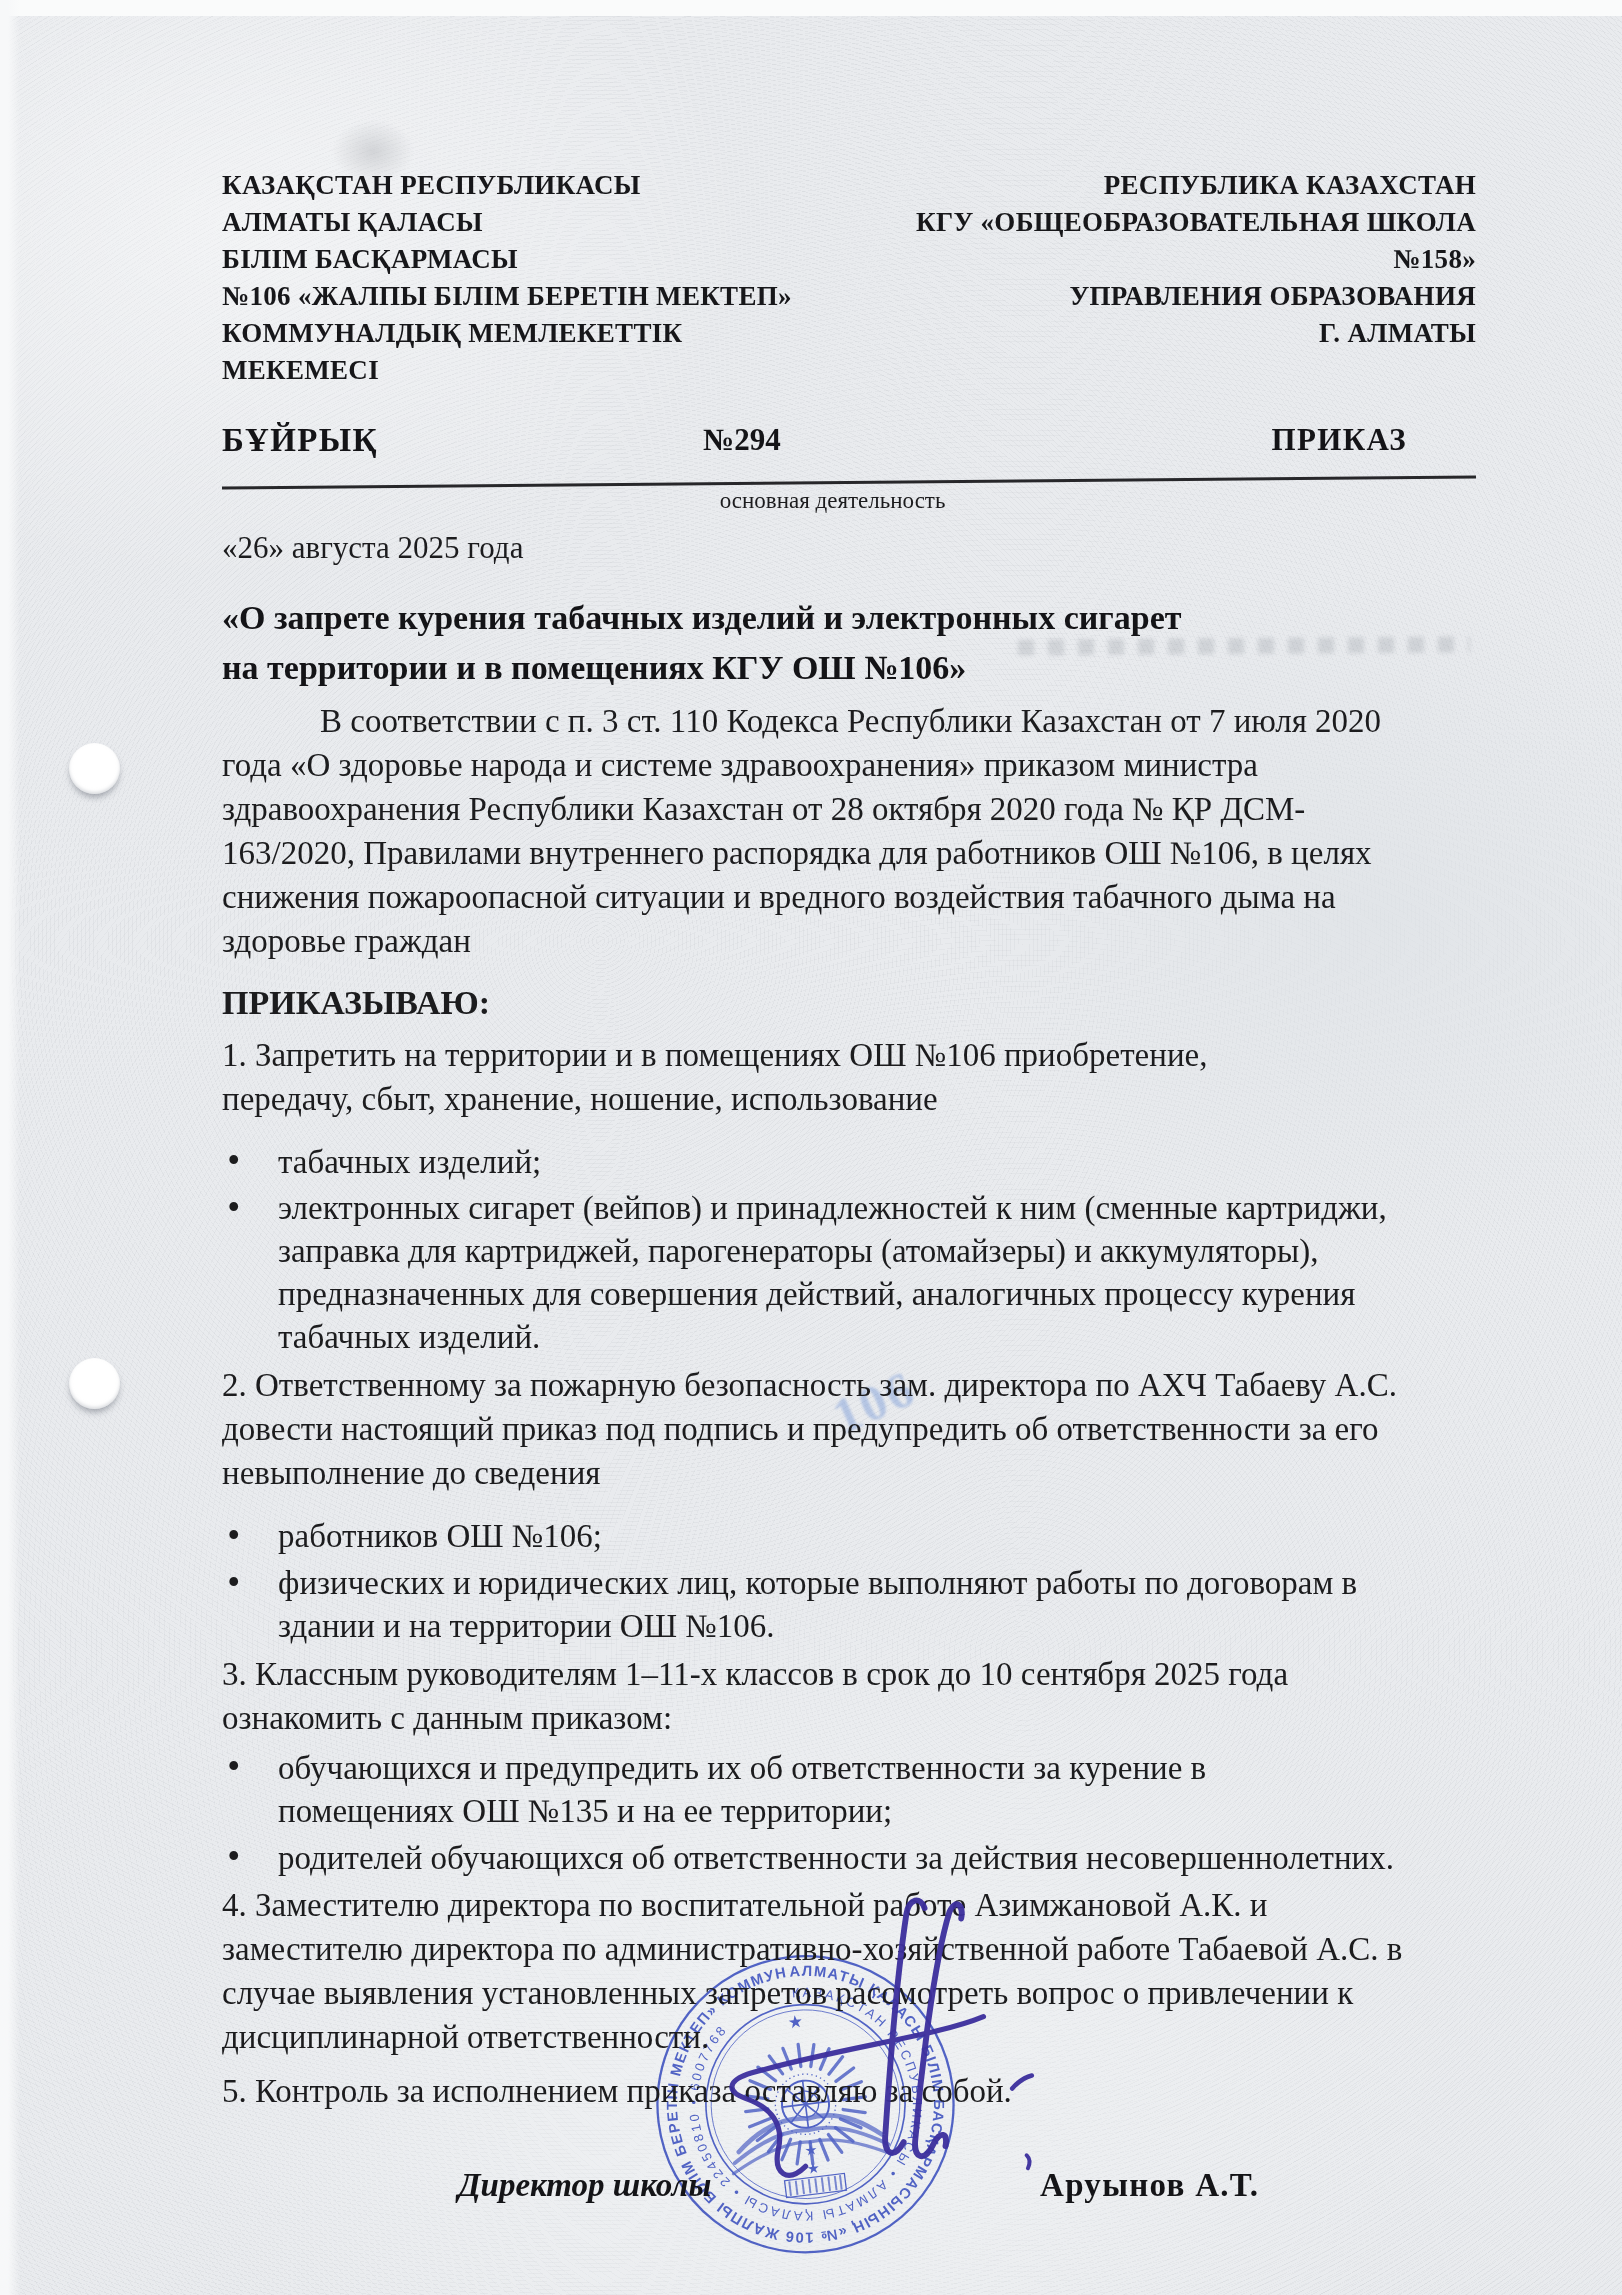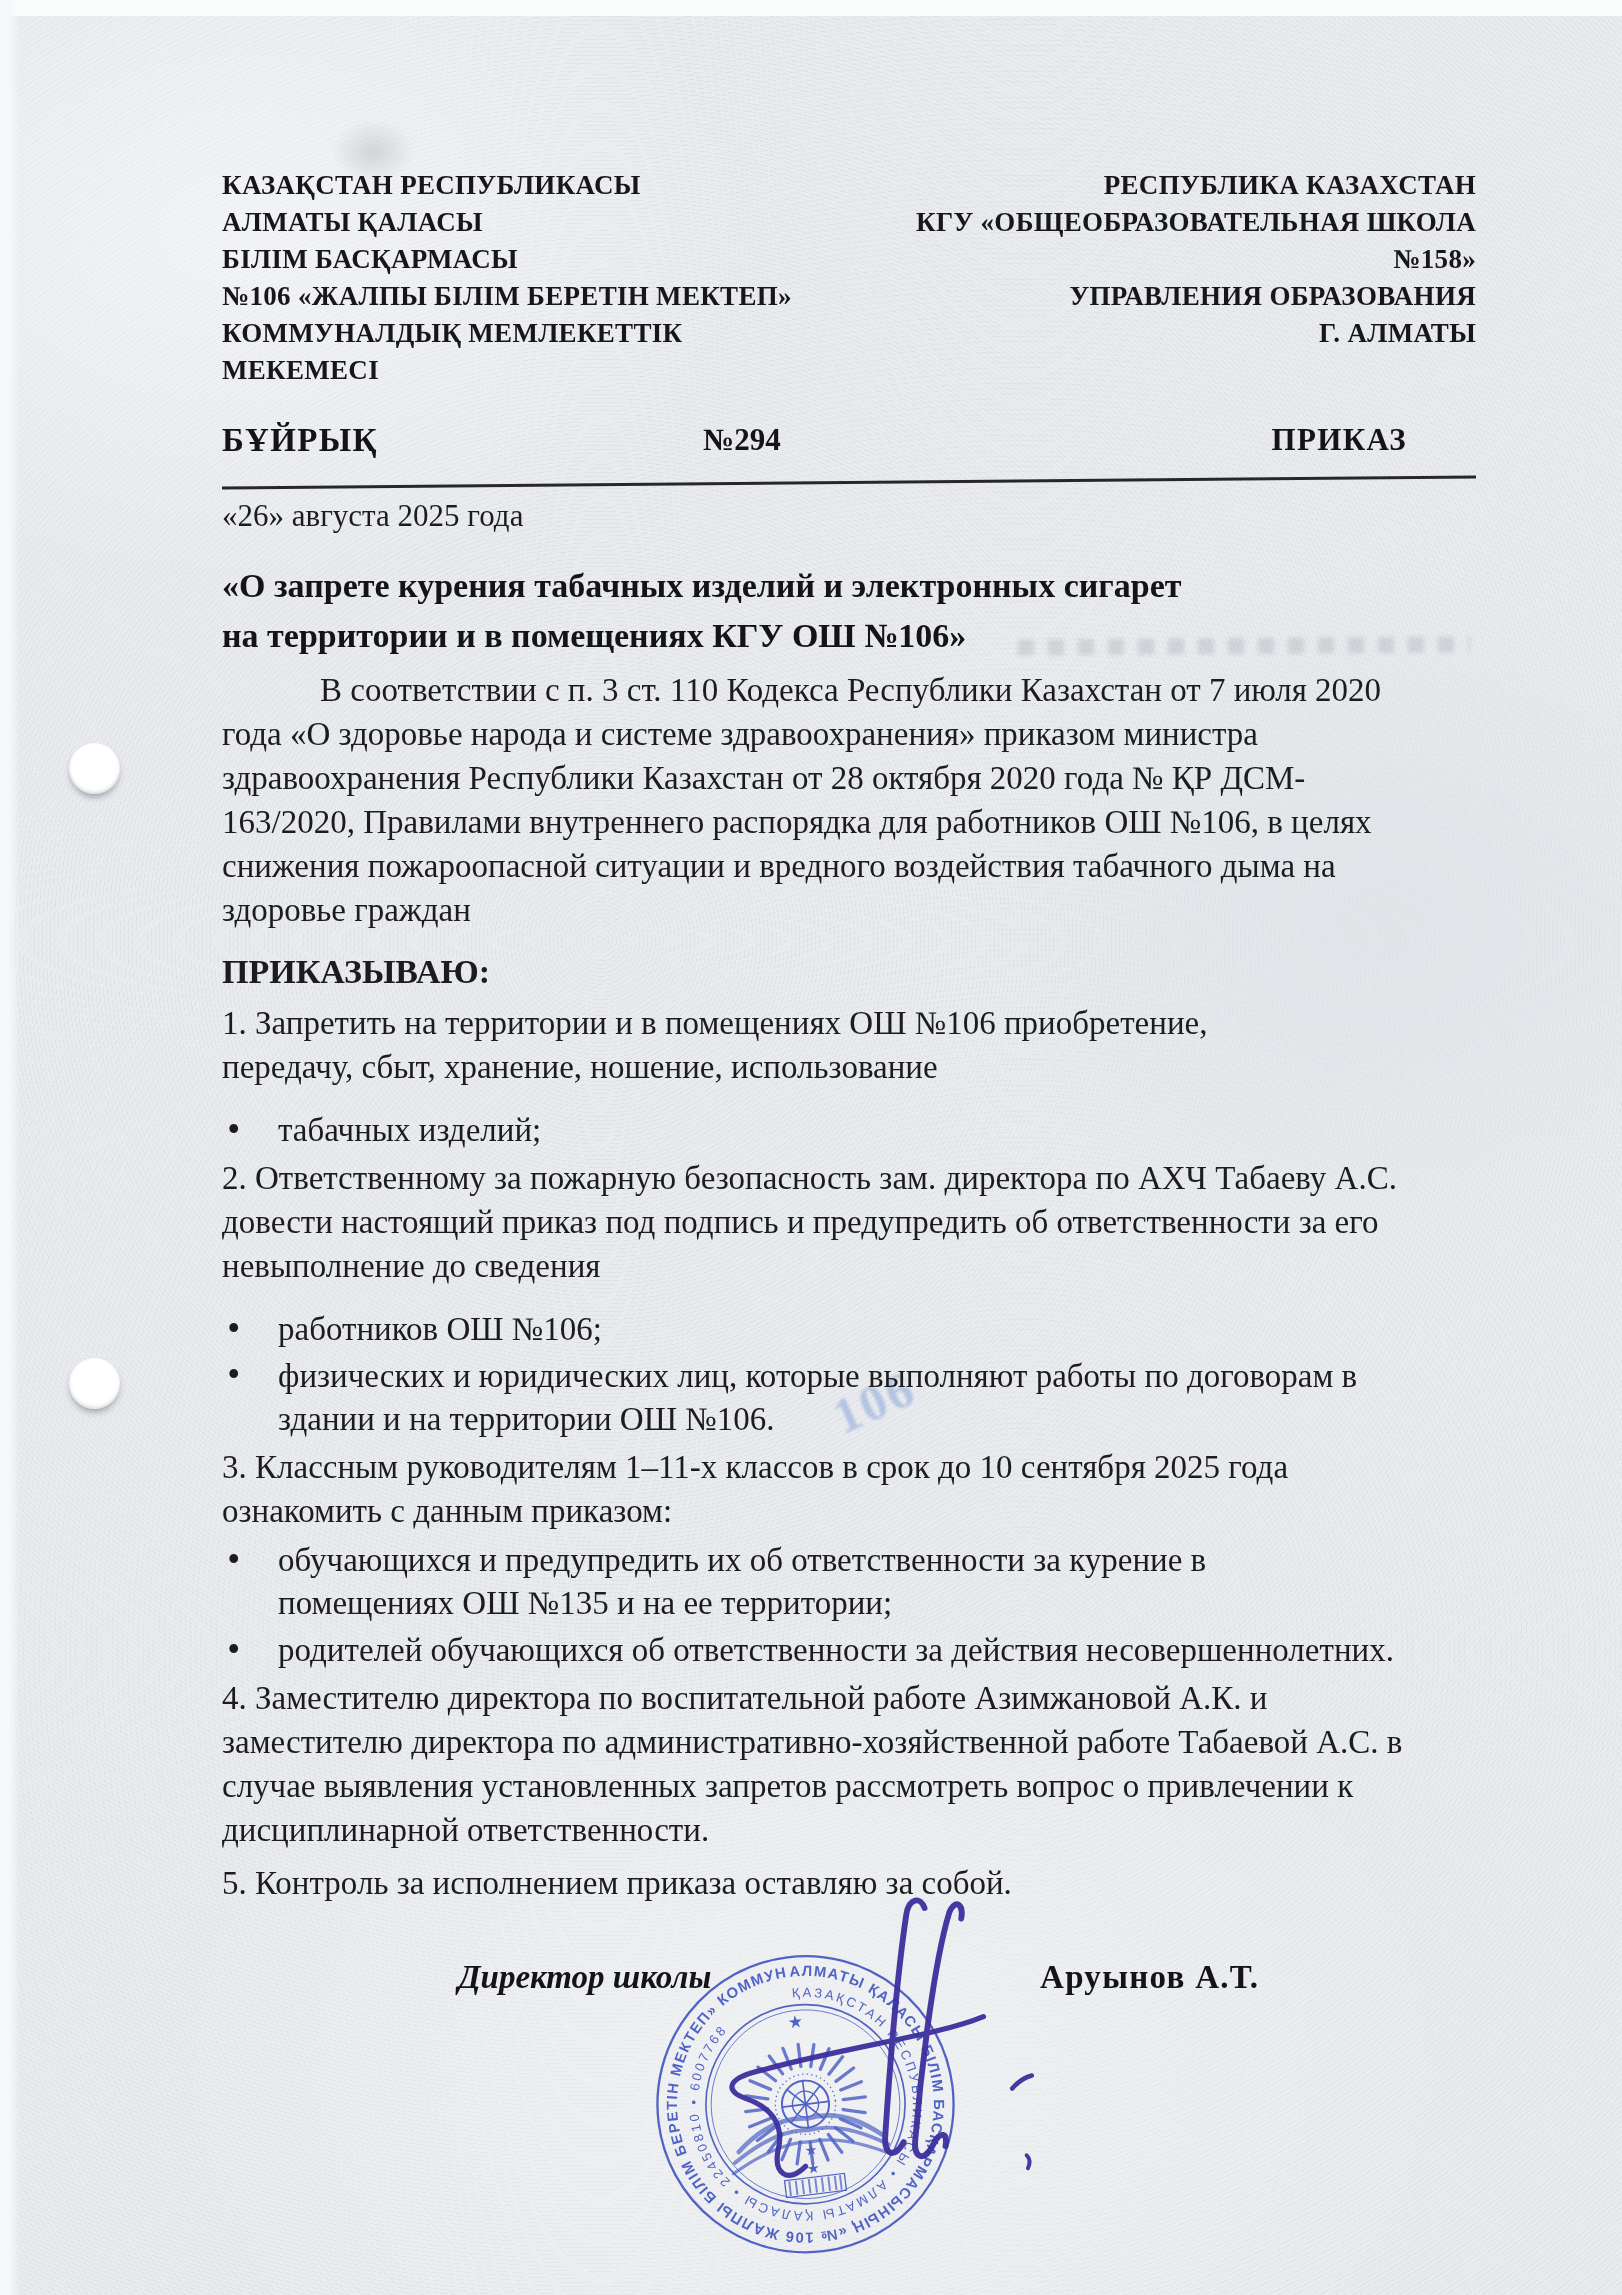--- a/index.html
+++ b/index.html
@@ -168,39 +168,44 @@
 Г. АЛМАТЫ</div>
     </div>
 
     <div class="order-row">
       <span class="order-kk">БҰЙРЫҚ</span>
       <span class="order-num">№294</span>
       <span class="order-ru">ПРИКАЗ</span>
     </div>
 
     <div class="rule"></div>
+    <div class="activity">основная деятельность</div>
     <div class="date-line">«26» августа 2025 года</div>
 
     <div class="doc-title ml">«О запрете курения табачных изделий и электронных сигарет
 на территории и в помещениях КГУ ОШ №106»</div>
 
     <div class="para preamble ml">В соответствии с п. 3 ст. 110 Кодекса Республики Казахстан от 7 июля 2020
 года «О здоровье народа и системе здравоохранения» приказом министра
 здравоохранения Республики Казахстан от 28 октября 2020 года № ҚР ДСМ-
 163/2020, Правилами внутреннего распорядка для работников ОШ №106, в целях
 снижения пожароопасной ситуации и вредного воздействия табачного дыма на
 здоровье граждан</div>
 
     <div class="decree">ПРИКАЗЫВАЮ:</div>
 
     <div class="para item ml">1. Запретить на территории и в помещениях ОШ №106 приобретение,
 передачу, сбыт, хранение, ношение, использование</div>
 
     <div class="bullets">
       <div class="bullet ml">табачных изделий;</div>
+      <div class="bullet ml">электронных сигарет (вейпов) и принадлежностей к ним (сменные картриджи,
+заправка для картриджей, парогенераторы (атомайзеры) и аккумуляторы),
+предназначенных для совершения действий, аналогичных процессу курения
+табачных изделий.</div>
     </div>
 
     <div class="para tight ml">2. Ответственному за пожарную безопасность зам. директора по АХЧ Табаеву А.С.
 довести настоящий приказ под подпись и предупредить об ответственности за его
 невыполнение до сведения</div>
 
     <div class="bullets">
       <div class="bullet ml">работников ОШ №106;</div>
       <div class="bullet ml">физических и юридических лиц, которые выполняют работы по договорам в
 здании и на территории ОШ №106.</div>

